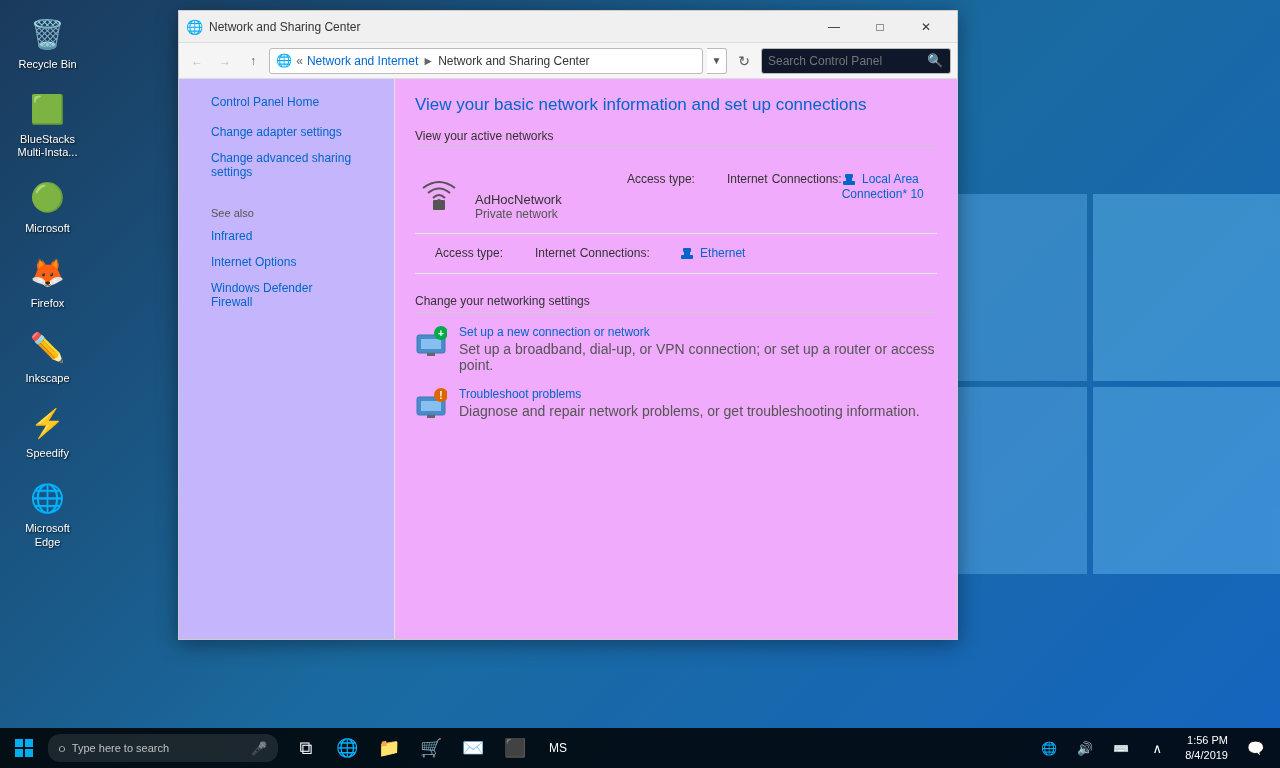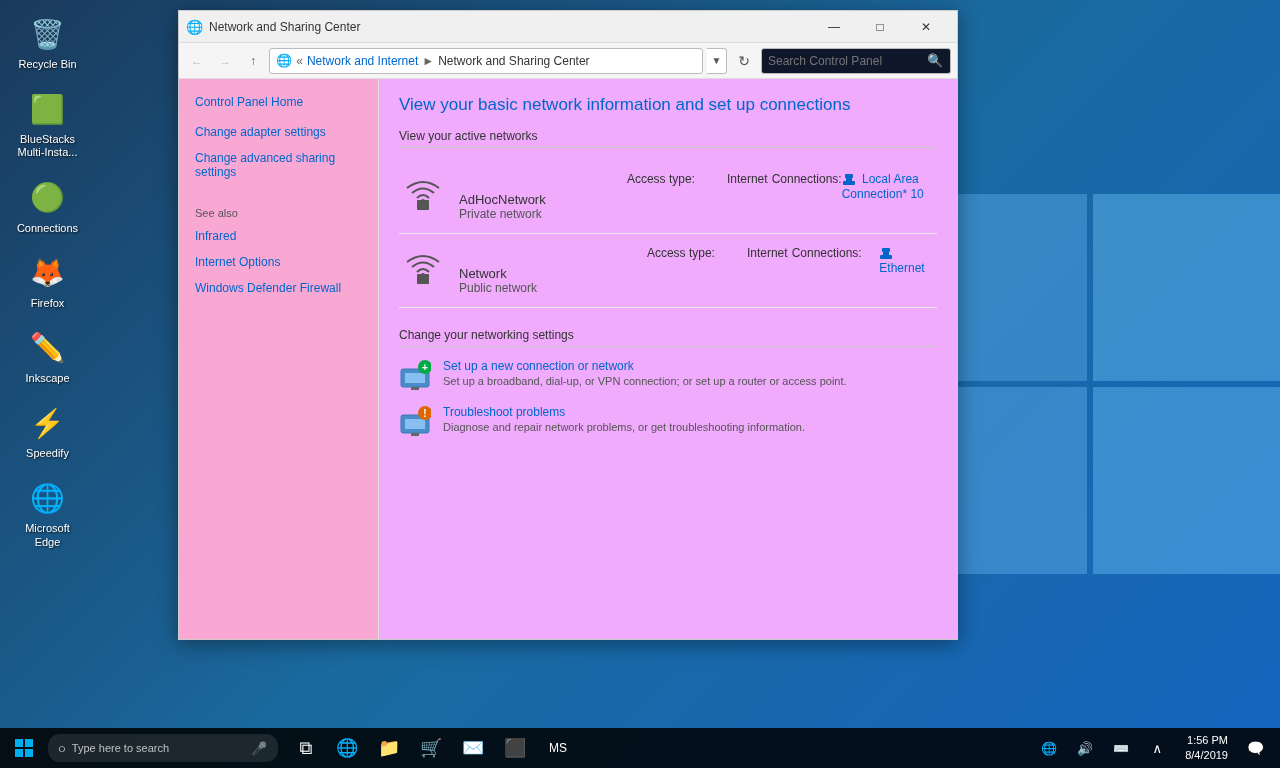--- a/index.html
+++ b/index.html
@@ -312,24 +312,24 @@
 
     
     .window-body {
       display: flex;
       flex: 1;
       overflow: hidden;
     }
 
     
     .sidebar {
-      width: 200px;
-      background: #f9a8d4;
+      width: 216px;
+      background: #c4b5fd;
       border-right: 1px solid #e0e0e0;
-      padding: 12px 0;
+      padding: 12px 16px;
       flex-shrink: 0;
       overflow-y: auto;
     }
     .sidebar-link {
       display: block;
       padding: 4px 16px;
       color: #0066cc;
       font-size: 12px;
       cursor: pointer;
       text-decoration: none;
@@ -456,21 +456,21 @@
       flex-direction: column;
       gap: 2px;
     }
     .setting-link {
       color: #0066cc;
       font-size: 12px;
       cursor: pointer;
       text-decoration: none;
     }
     .setting-desc {
-      font-size: 11px;
+      font-size: 14px;
       color: #555;
     }
 
     
     .net-icon-svg {
       width: 48px;
       height: 40px;
     }
     .setup-icon-svg {
       width: 32px;
@@ -493,21 +493,21 @@
     <div class="desktop-icon">
       <div class="icon-img recycle-icon">🗑️</div>
       <div class="icon-label">Recycle Bin</div>
     </div>
     <div class="desktop-icon">
       <div class="icon-img bluestacks-icon">🟩</div>
       <div class="icon-label">BlueStacks Multi-Insta...</div>
     </div>
     <div class="desktop-icon">
       <div class="icon-img bluestacks-icon">🟢</div>
-      <div class="icon-label">Connections</div>
+      <div class="icon-label">Microsoft</div>
     </div>
     <div class="desktop-icon">
       <div class="icon-img firefox-icon">🦊</div>
       <div class="icon-label">Firefox</div>
     </div>
     <div class="desktop-icon">
       <div class="icon-img inkscape-icon">✏️</div>
       <div class="icon-label">Inkscape</div>
     </div>
     <div class="desktop-icon">
@@ -604,37 +604,20 @@
                     <rect x="4" y="4" width="6" height="5" fill="#0066cc"></rect>
                     <rect x="3" y="1" width="8" height="4" fill="#0066cc" rx="1"></rect>
                   </svg>
                   <a class="detail-link">Local Area Connection* 10</a>
                 </div>
               </div>
             </div>
           </div>
 
           <div class="network-row">
-            <div class="network-info">
-              <div class="network-icon-area">
-                <div class="network-icon">
-                  <svg class="net-icon-svg" viewBox="0 0 48 40" fill="none" xmlns="http://www.w3.org/2000/svg">
-                    <rect x="18" y="26" width="12" height="10" fill="#555" rx="1"></rect>
-                    <path d="M8 14 Q24 2 40 14" stroke="#555" stroke-width="2" fill="none"></path>
-                    <path d="M13 19 Q24 10 35 19" stroke="#555" stroke-width="2" fill="none"></path>
-                    <path d="M18 24 Q24 18 30 24" stroke="#555" stroke-width="2" fill="none"></path>
-                    <circle cx="24" cy="27" r="2" fill="#555"></circle>
-                  </svg>
-                </div>
-                <div>
-                  <div class="network-name">Network</div>
-                  <div class="network-type">Public network</div>
-                </div>
-              </div>
-            </div>
             <div class="network-details">
               <div class="network-detail-row">
                 <div class="detail-label">Access type:</div>
                 <div class="detail-value">Internet</div>
               </div>
               <div class="network-detail-row">
                 <div class="detail-label">Connections:</div>
                 <div class="detail-value">
                   <svg width="14" height="14" viewBox="0 0 14 14" style="vertical-align:middle; margin-right:3px;">
                     <rect x="1" y="8" width="12" height="4" fill="#0066cc" rx="1"></rect>

